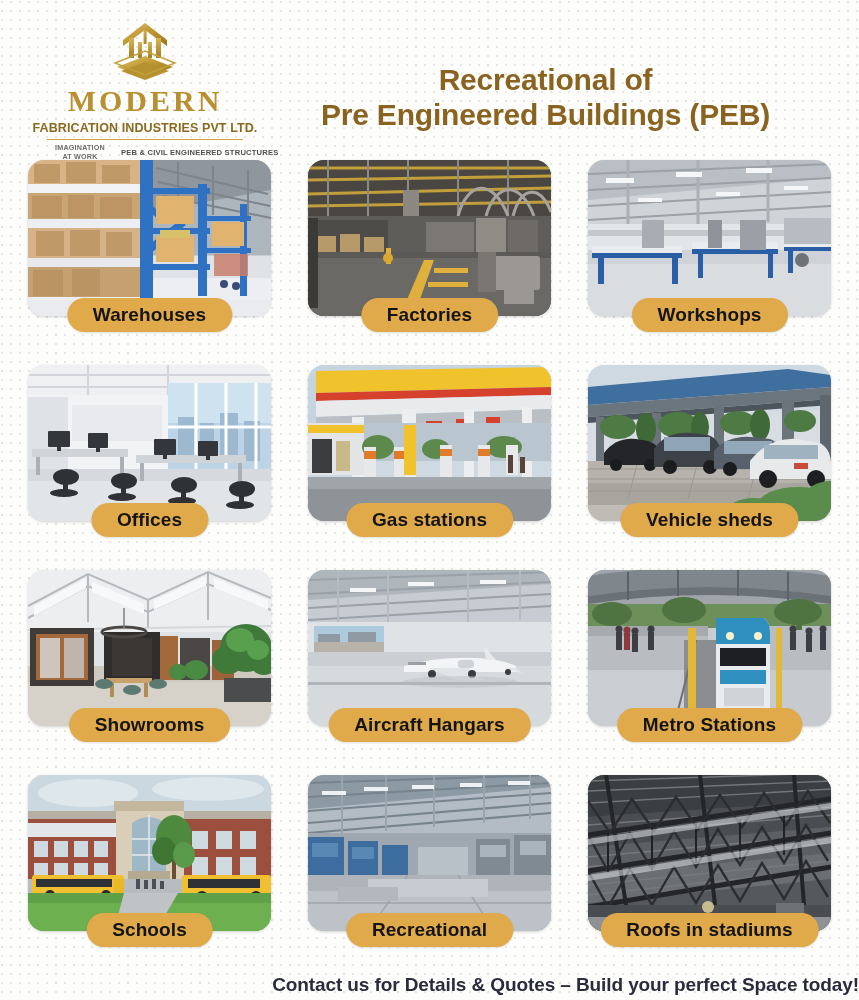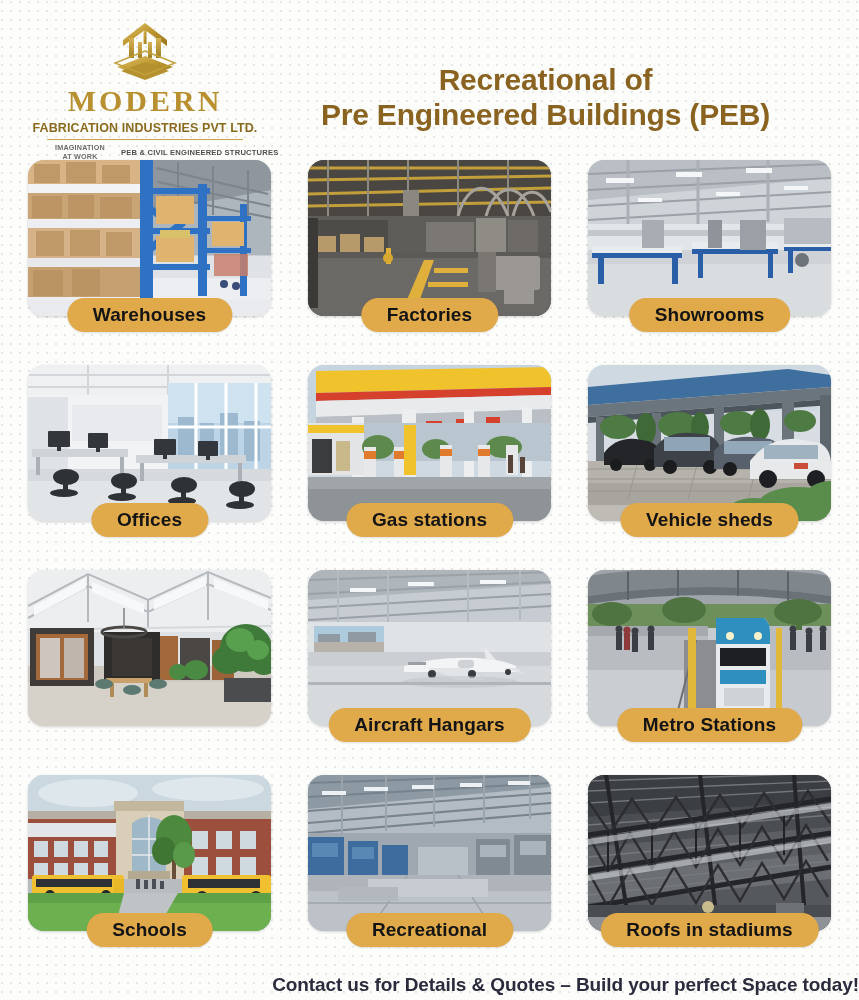--- a/index.html
+++ b/index.html
@@ -413,21 +413,21 @@
           <rect x="4" y="86" width="90" height="7" fill="#e9ecee"></rect>
           <rect x="104" y="82" width="86" height="7" fill="#e9ecee"></rect>
           <rect x="196" y="80" width="47" height="7" fill="#e9ecee"></rect>
           <rect x="196" y="58" width="47" height="26" fill="#b6bcc1"></rect>
           <rect x="152" y="60" width="26" height="30" fill="#9aa0a6"></rect>
           <rect x="54" y="60" width="22" height="28" fill="#a7adb3"></rect>
           <circle cx="214" cy="100" r="7" fill="#6d7479"></circle>
           <rect x="120" y="60" width="14" height="28" fill="#8e949a"></rect>
         </svg>
       </div>
-      <div class="card-label">Showrooms</div>
+      <div class="card-label">Workshops</div>
     </div>
 
     <div class="card">
       <div class="card-photo">
         <svg viewBox="0 0 243 156" preserveAspectRatio="none">
           <rect width="243" height="156" fill="#e6e9ec"></rect>
           <rect x="0" y="0" width="243" height="34" fill="#eef0f2"></rect>
           <g stroke="#d2d6da" stroke-width="2">
             <line x1="0" y1="10" x2="243" y2="10"></line>
               <line x1="0" y1="22" x2="243" y2="22"></line>
@@ -690,20 +690,21 @@
           <g fill="#58a04e">
             <ellipse cx="212" cy="70" rx="14" ry="12"></ellipse>
               <ellipse cx="230" cy="80" rx="11" ry="10"></ellipse>
           </g>
           <g fill="#4b8a42">
             <ellipse cx="168" cy="100" rx="12" ry="10"></ellipse>
               <ellipse cx="150" cy="102" rx="9" ry="8"></ellipse>
           </g>
         </svg>
       </div>
+      <div class="card-label">Showrooms</div>
     </div>
 
     <div class="card">
       <div class="card-photo">
         <svg viewBox="0 0 243 156" preserveAspectRatio="none">
           <rect width="243" height="156" fill="#d9dde1"></rect>
           <rect x="0" y="0" width="243" height="60" fill="#c6ccd2"></rect>
           <path d="M0 0 L243 0 L243 14 L0 30 Z" fill="#aeb5bb"></path>
           <g stroke="#9aa1a8" stroke-width="2">
             <line x1="0" y1="10" x2="243" y2="2"></line>

